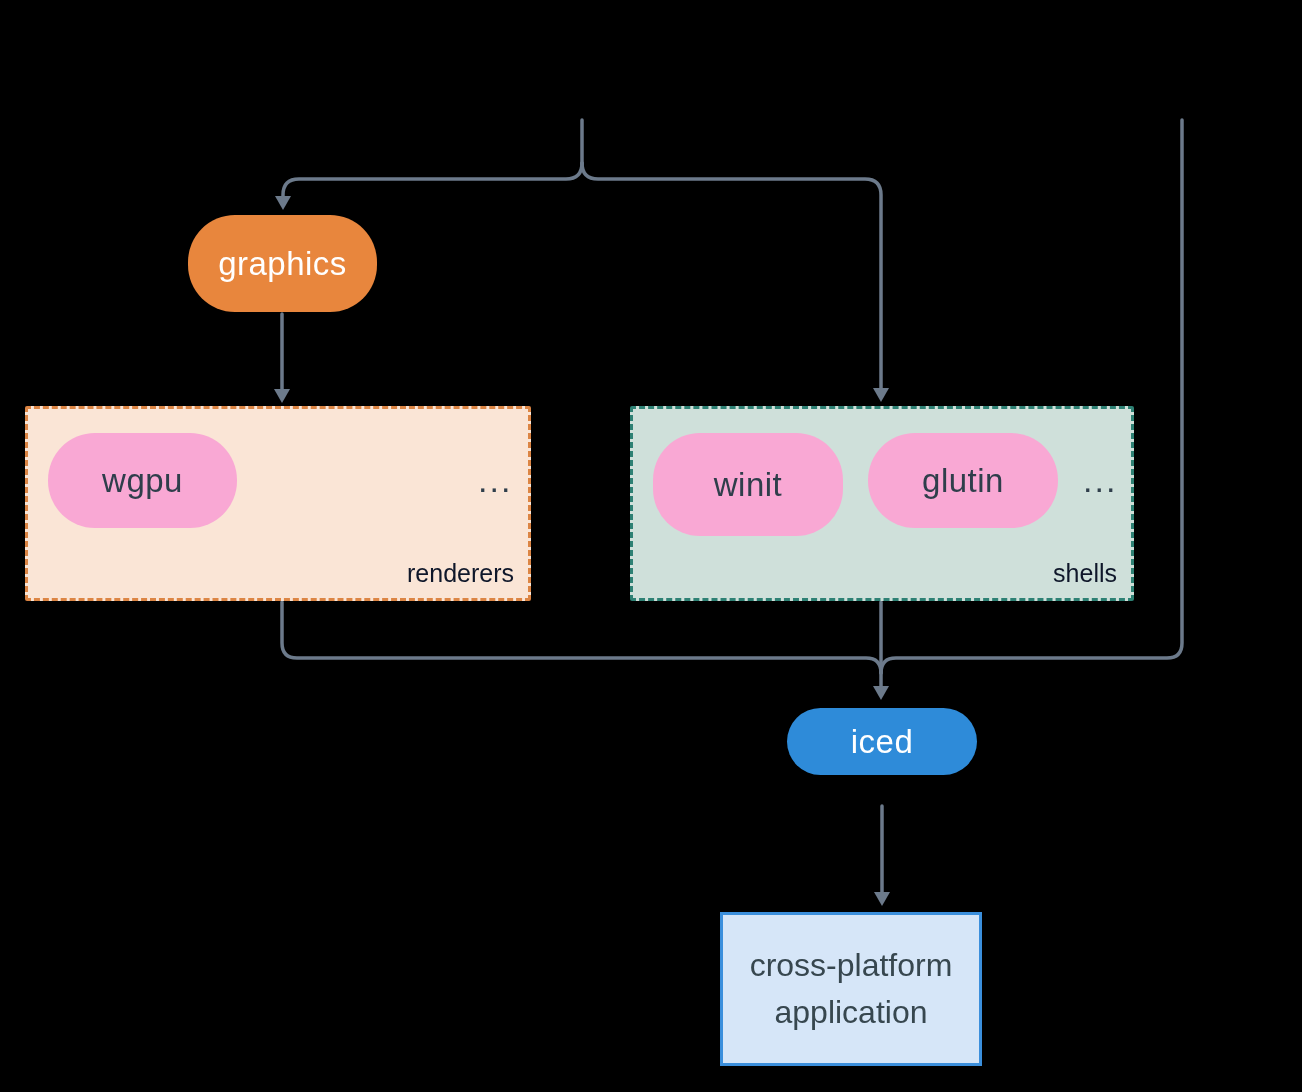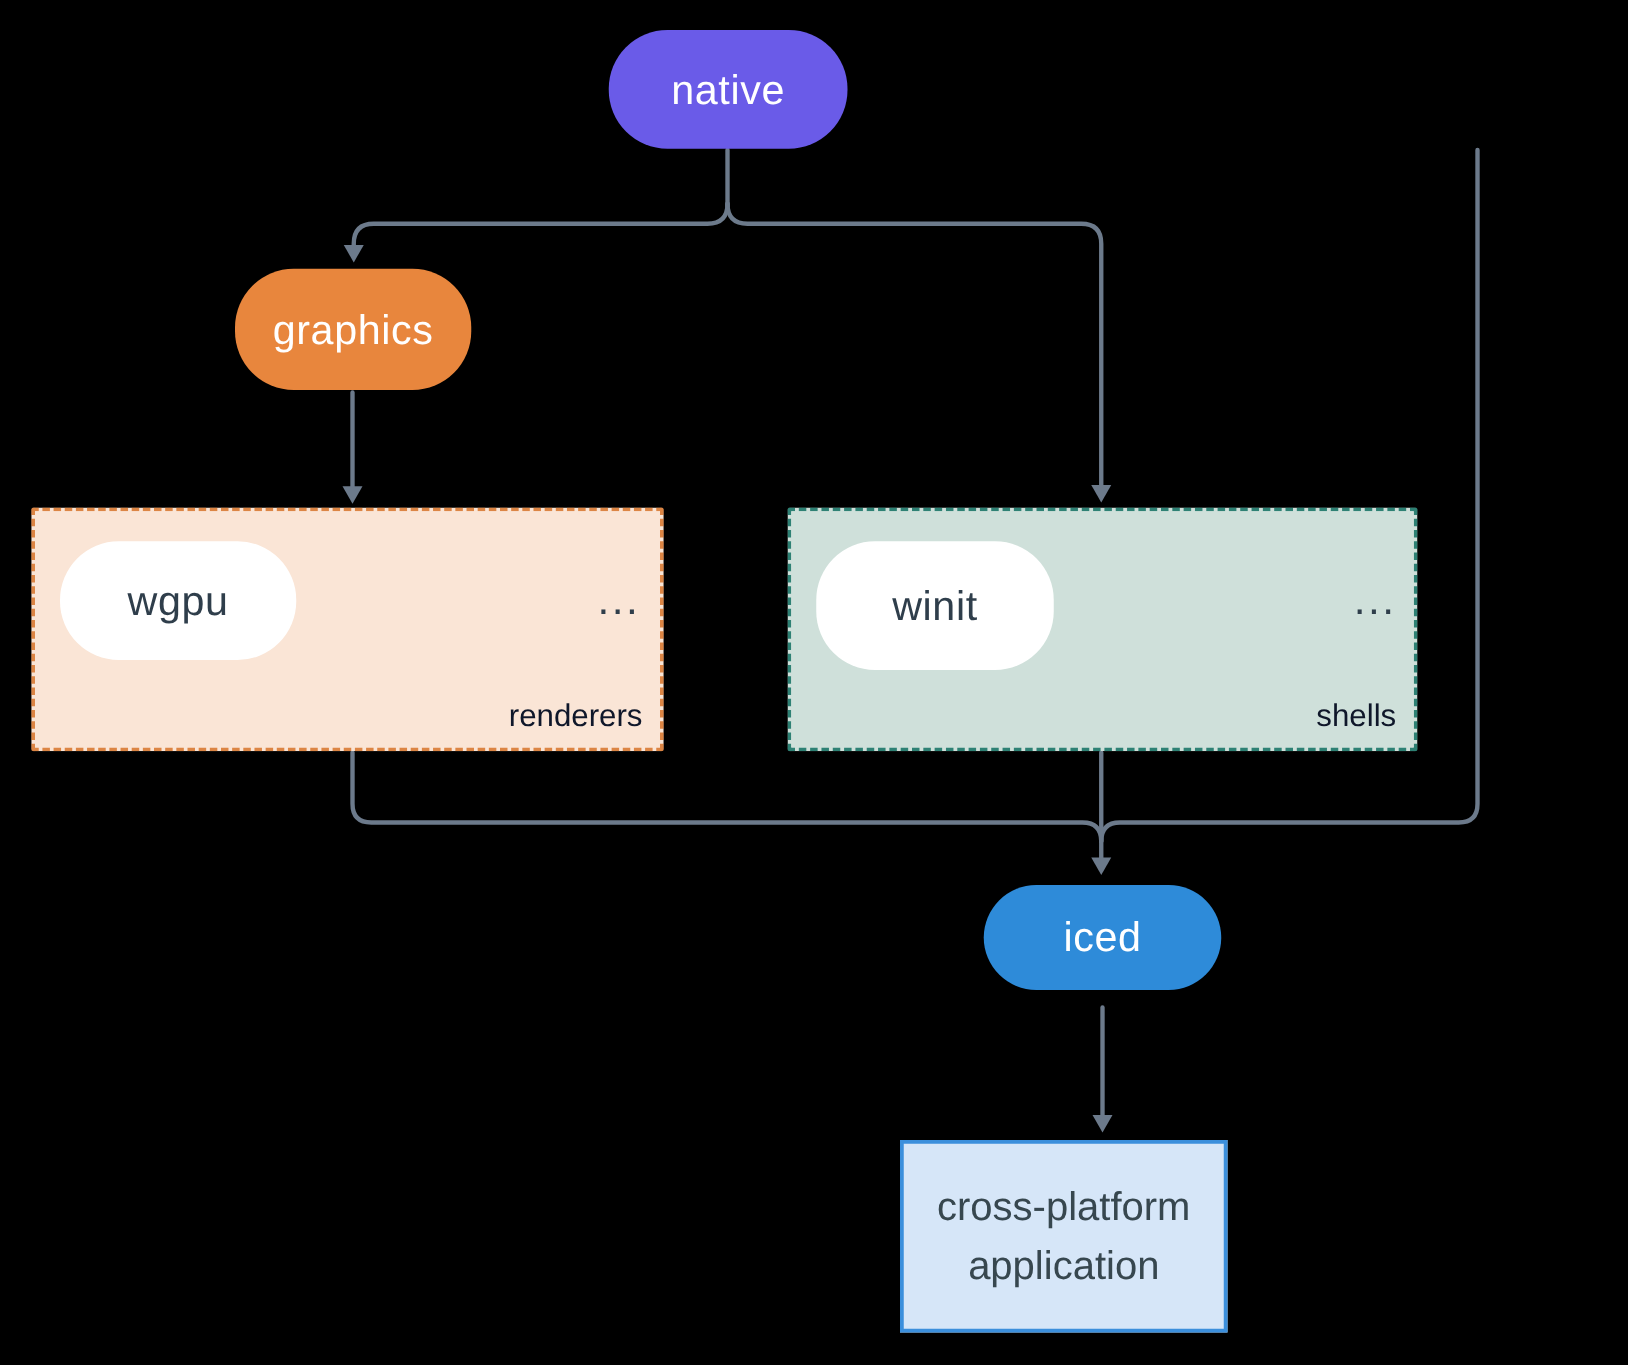--- a/index.html
+++ b/index.html
@@ -14,21 +14,21 @@
   .pill{
     position:absolute;
     display:flex;align-items:center;justify-content:center;
     border-radius:47px;
     font-size:33px;
     letter-spacing:0.5px;
   }
   .pill.purple{background:#6A5BE8;color:#ffffff;}
   .pill.orange{background:#E8863D;color:#ffffff;}
   .pill.blue{background:#2E8BD9;color:#ffffff;}
-  .pill.white{background:#ffffff;color:#2F3E4B;}
+  .pill.white{background:#f9a8d4;color:#2F3E4B;}
   .group-box{
     position:absolute;
     box-sizing:border-box;
     border-radius:2px;
   }
   .group-box.renderers{
     background:#FAE5D6;
     border:3px dashed #DC8544;
   }
   .group-box.shells{
@@ -86,46 +86,46 @@
     </g>
     <g fill="#6C7A8B" stroke="none">
       <polygon points="275,196 291,196 283,210"></polygon>
       <polygon points="274,389 290,389 282,403"></polygon>
       <polygon points="873,388 889,388 881,402"></polygon>
       <polygon points="873,686 889,686 881,700"></polygon>
       <polygon points="874,892 890,892 882,906"></polygon>
     </g>
   </svg>
 
-  <div class="pill purple" style="left:487px;top:24px;width:191px;height:95px;">
-    <span>native</span>
-  </div>
 
 
   <div class="pill orange" style="left:188px;top:215px;width:189px;height:97px;">
     <span>graphics</span>
   </div>
 
   <div class="group-box renderers" style="left:25px;top:406px;width:506px;height:195px;">
     <div class="pill white" style="left:20px;top:24px;width:189px;height:95px;">
       <span>wgpu</span>
     </div>
     <div class="ellipsis" style="left:450px;top:52px;">...</div>
     <div class="group-label">renderers</div>
   </div>
 
   <div class="group-box shells" style="left:630px;top:406px;width:504px;height:195px;">
     <div class="pill white" style="left:20px;top:24px;width:190px;height:103px;">
       <span>winit</span>
     </div>
+    <div class="pill white" style="left:235px;top:24px;width:190px;height:95px;">
+      <span>glutin</span>
+    </div>
     <div class="ellipsis" style="left:450px;top:52px;">...</div>
     <div class="group-label">shells</div>
   </div>
 
-  <div class="pill blue" style="left:787px;top:708px;width:190px;height:84px;">
+  <div class="pill blue" style="left:787px;top:708px;width:190px;height:67px;">
     <span>iced</span>
   </div>
 
   <div class="app-box" style="left:720px;top:912px;width:262px;height:154px;">
     <div>cross-platform</div>
     <div>application</div>
   </div>
 
 </div>
 

